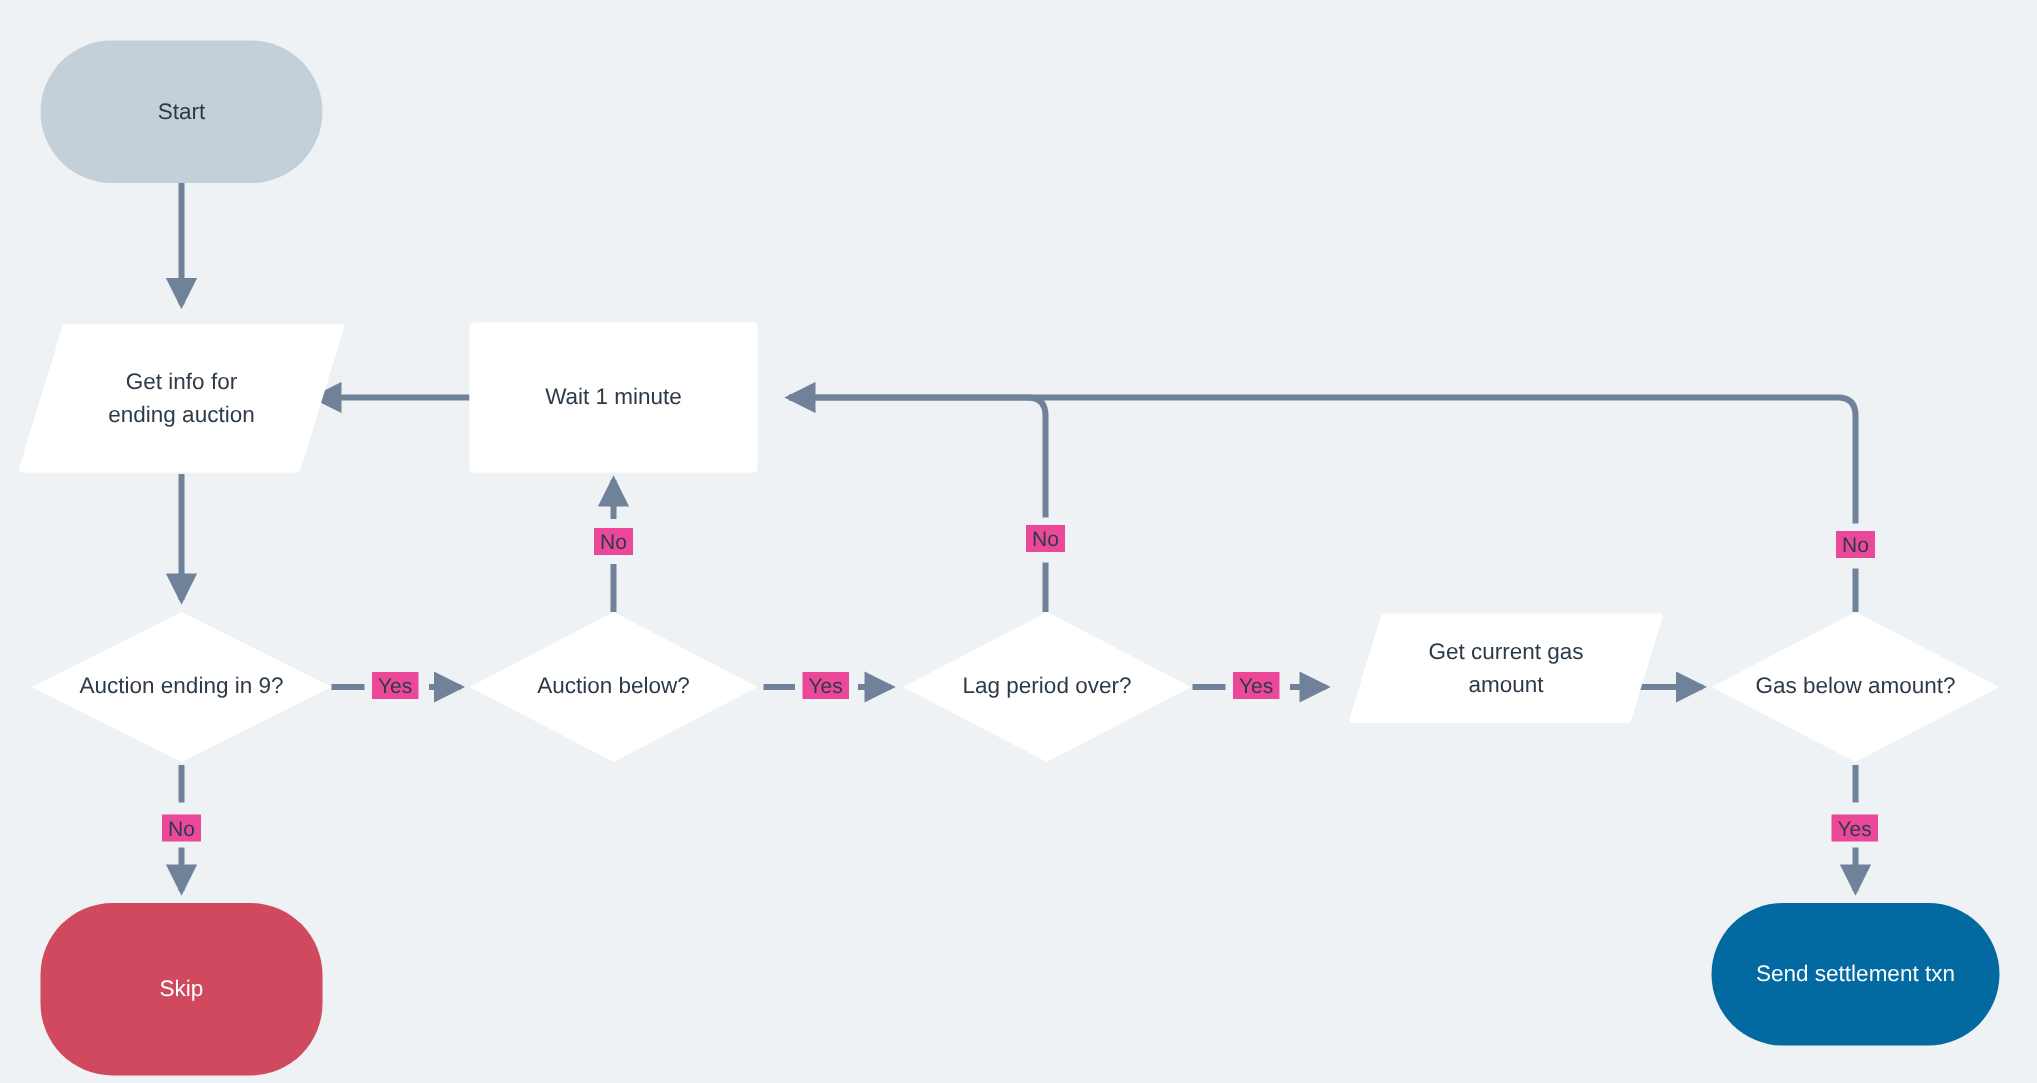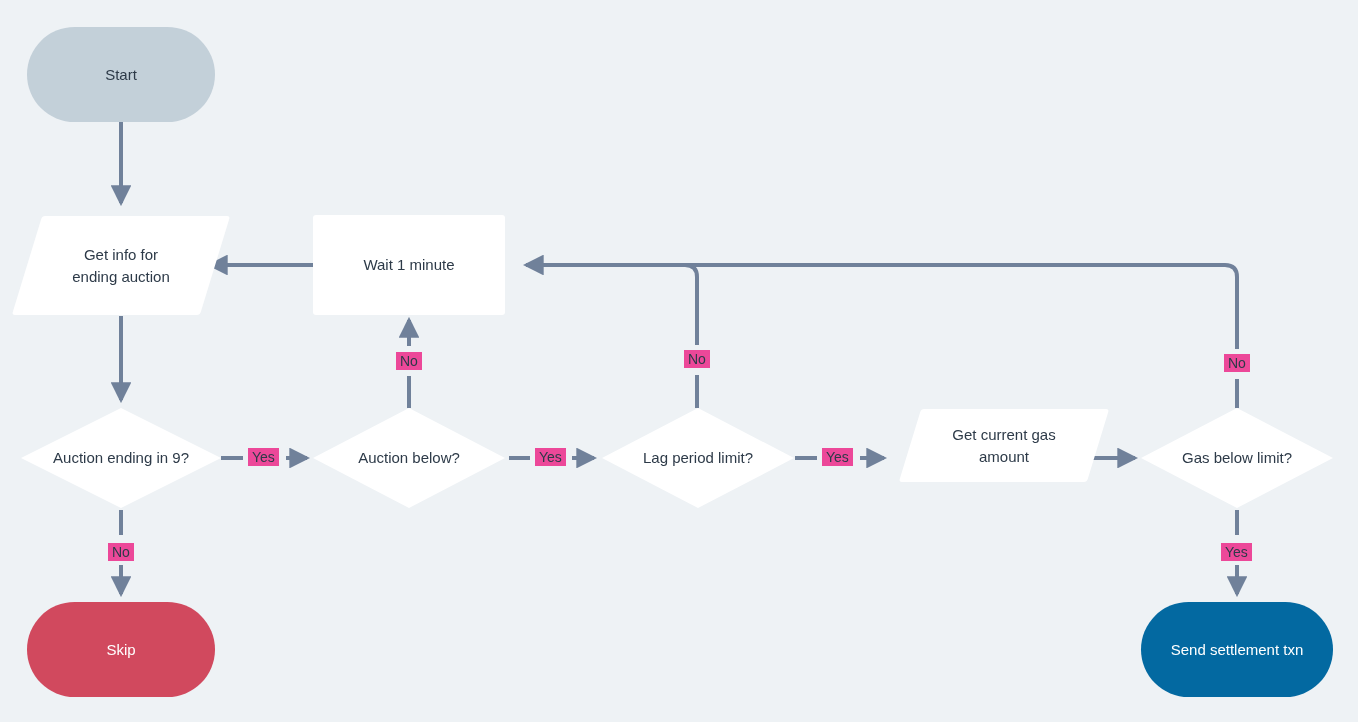--- a/index.html
+++ b/index.html
@@ -167,35 +167,35 @@
     <span class="label">Auction ending in 9?</span>
   </div>
 
   <div class="node decision" style="left:313px; top:408px; width:192px; height:100px;">
     <span class="shape"></span>
     <span class="label">Auction below?</span>
   </div>
 
   <div class="node decision" style="left:602px; top:408px; width:192px; height:100px;">
     <span class="shape"></span>
-    <span class="label">Lag period limit?</span>
+    <span class="label">Lag period over?</span>
   </div>
 
   <div class="node io" style="left:910px; top:409px; width:188px; height:73px;">
     <span class="shape"></span>
     <span class="label" style="white-space:pre-line;">Get current gas
 amount</span>
   </div>
 
   <div class="node decision" style="left:1141px; top:408px; width:192px; height:100px;">
     <span class="shape"></span>
-    <span class="label">Gas below limit?</span>
-  </div>
-
-  <div class="node terminal terminal-skip" style="left:27px; top:602px; width:188px; height:95px;">
+    <span class="label">Gas below amount?</span>
+  </div>
+
+  <div class="node terminal terminal-skip" style="left:27px; top:602px; width:188px; height:115px;">
     <span class="label">Skip</span>
   </div>
 
   <div class="node terminal terminal-send" style="left:1141px; top:602px; width:192px; height:95px;">
     <span class="label">Send settlement txn</span>
   </div>
 
   <div class="edge-label" style="left:108px; top:543px;">No</div>
 
   <div class="edge-label" style="left:248px; top:448px;">Yes</div>

